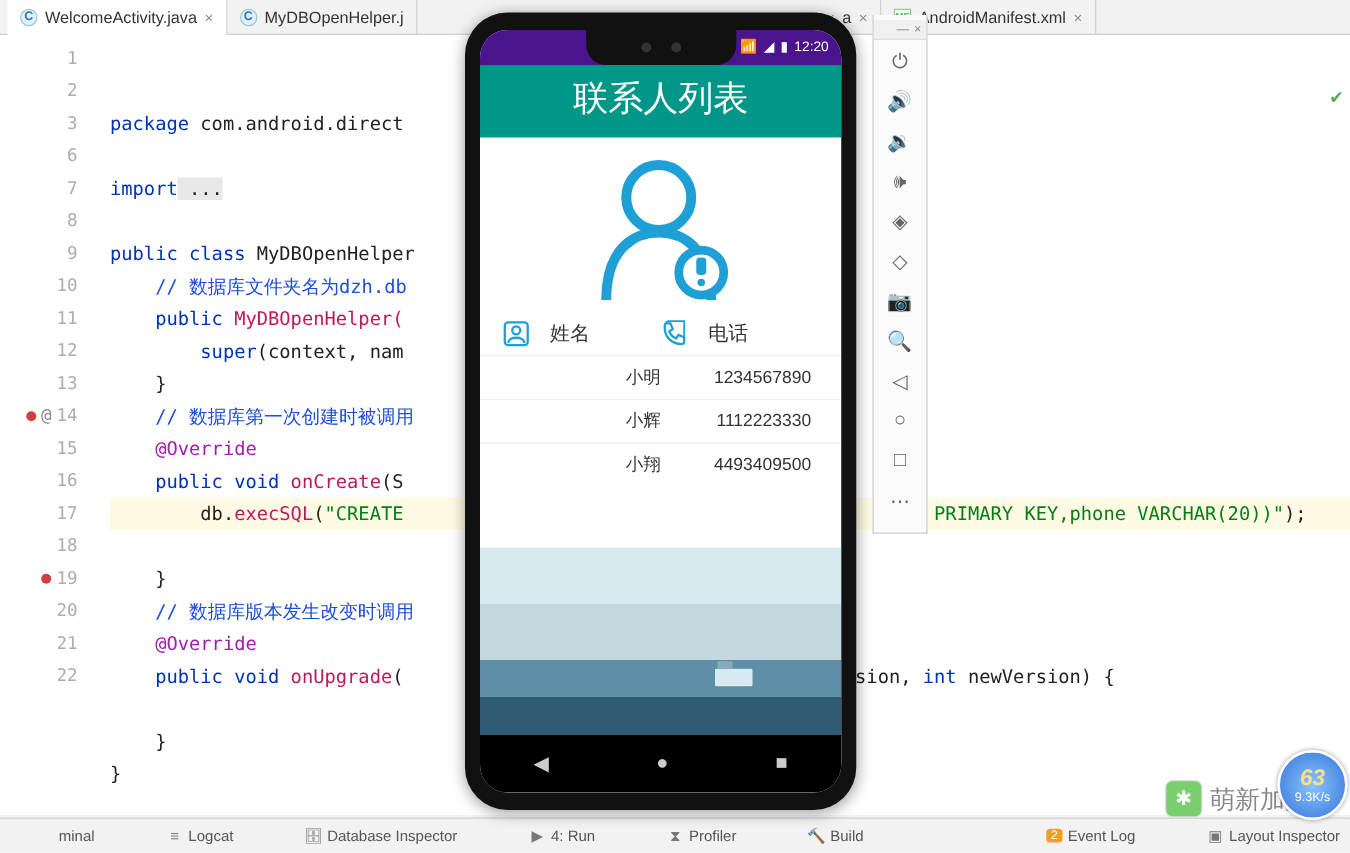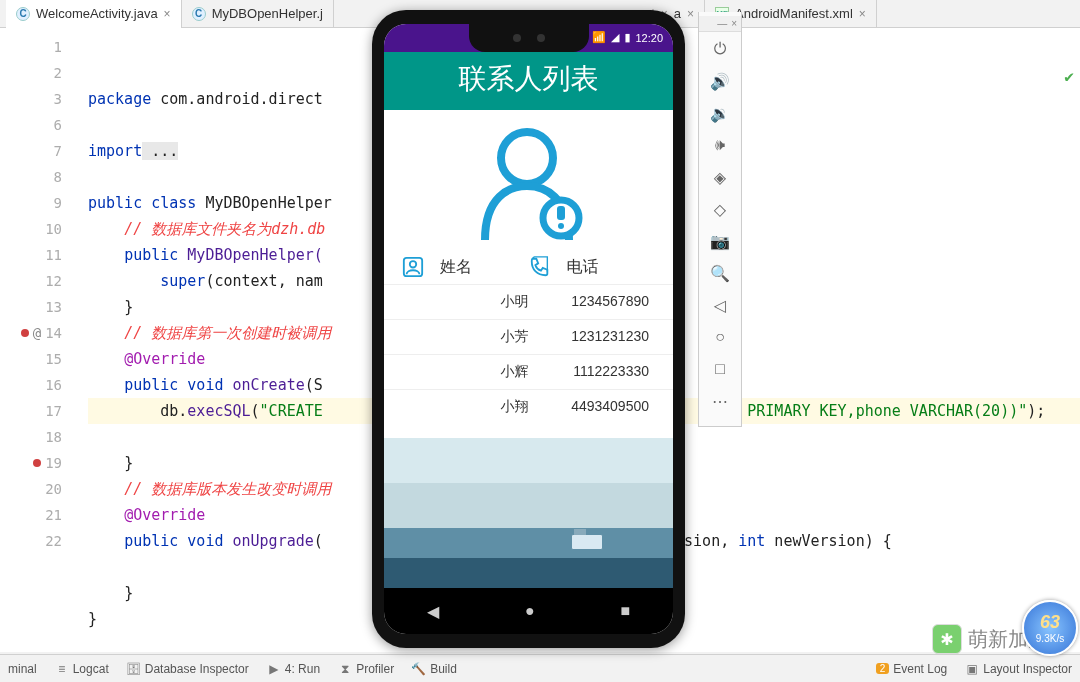--- a/index.html
+++ b/index.html
@@ -15,30 +15,30 @@
 
 
 .editor { display:flex; height:624px; background:#fff; }
 .gutter { width:70px; background:#fff; color:#adadad; font-family:Consolas,monospace; font-size:14px; text-align:right; padding:6px 8px 0 0; user-select:none; line-height:26px; }
 .gutter .g-row { display:flex; justify-content:flex-end; align-items:center; gap:4px; height:26px; }
 .marker { width:8px; height:8px; border-radius:50%; display:inline-block; }
 .marker.red { background:#d04040; }
 .code { flex:1; padding:6px 0 0 18px; font-family:Consolas,monospace; font-size:15px; line-height:26px; position:relative; white-space:pre; color:#222; }
 .kw { color:#0033b3; }
 .ann { color:#a21caf;margin-top:29px; }
-.cmt { color:#ef4444; font-style:italic; }
-.fn { color:#4c1d95; }
+.cmt { color:#1d4ed8; }
+.fn { color:#be185d; }
 .str { color:#067d17; }
 .highlight-line { background:#fffae3; display:block; }
 .check-gutter { position:absolute; right:6px; top:36px; color:#4caf50; font-size:16px; }
 
 
 .bottom-bar { position:absolute; bottom:0; left:0; right:0; height:28px; background:#f2f2f2; border-top:1px solid #d0d0d0; display:flex; align-items:center; font-size:12px; color:#555; padding:0 8px; gap:18px; }
 .bottom-bar .spacer { flex:1; }
-.bottom-bar .item { display:flex; align-items:center; gap:4px; }
+.bottom-bar .item { display:flex; align-items:center; gap:4px;margin-left:39px; }
 .mini-icon { width:14px; height:14px; display:inline-flex; align-items:center; justify-content:center; font-size:12px; color:#777; }
 
 
 .emulator { position:absolute; left:372px; top:10px; width:313px; height:638px; }
 .phone-frame { width:100%; height:100%; border-radius:34px; background:#111; padding:14px 12px; box-shadow:0 2px 12px rgba(0,0,0,.4); position:relative; }
 .phone-screen { width:100%; height:100%; border-radius:22px; overflow:hidden; background:#fff; position:relative; display:flex; flex-direction:column; }
 .notch { position:absolute; top:0; left:50%; transform:translateX(-50%); width:120px; height:28px; background:#111; border-radius:0 0 16px 16px; z-index:5; display:flex; align-items:center; justify-content:center; gap:16px;}
 .notch .dot { width:8px; height:8px; border-radius:50%; background:#333; }
 .screen-top { background:#4a148c; height:28px; }
 .status-row { position:absolute; top:7px; right:10px; color:#fff; font-size:11px; display:flex; gap:5px; align-items:center; z-index:6;}
@@ -225,24 +225,20 @@
             </svg>
           <span>电话</span>
         </div>
       </div>
       <div class="contact-list" id="contact-list">
           <div class="contact-row">
             <span>小明</span>
             <span>1234567890</span>
           </div>
           <div class="contact-row">
-            <span>小芳</span>
-            <span>1231231230</span>
-          </div>
-          <div class="contact-row">
             <span>小辉</span>
             <span>1112223330</span>
           </div>
           <div class="contact-row">
             <span>小翔</span>
             <span>4493409500</span>
           </div>
         </div>
       <div class="landscape-img">
           <div class="van"></div>

